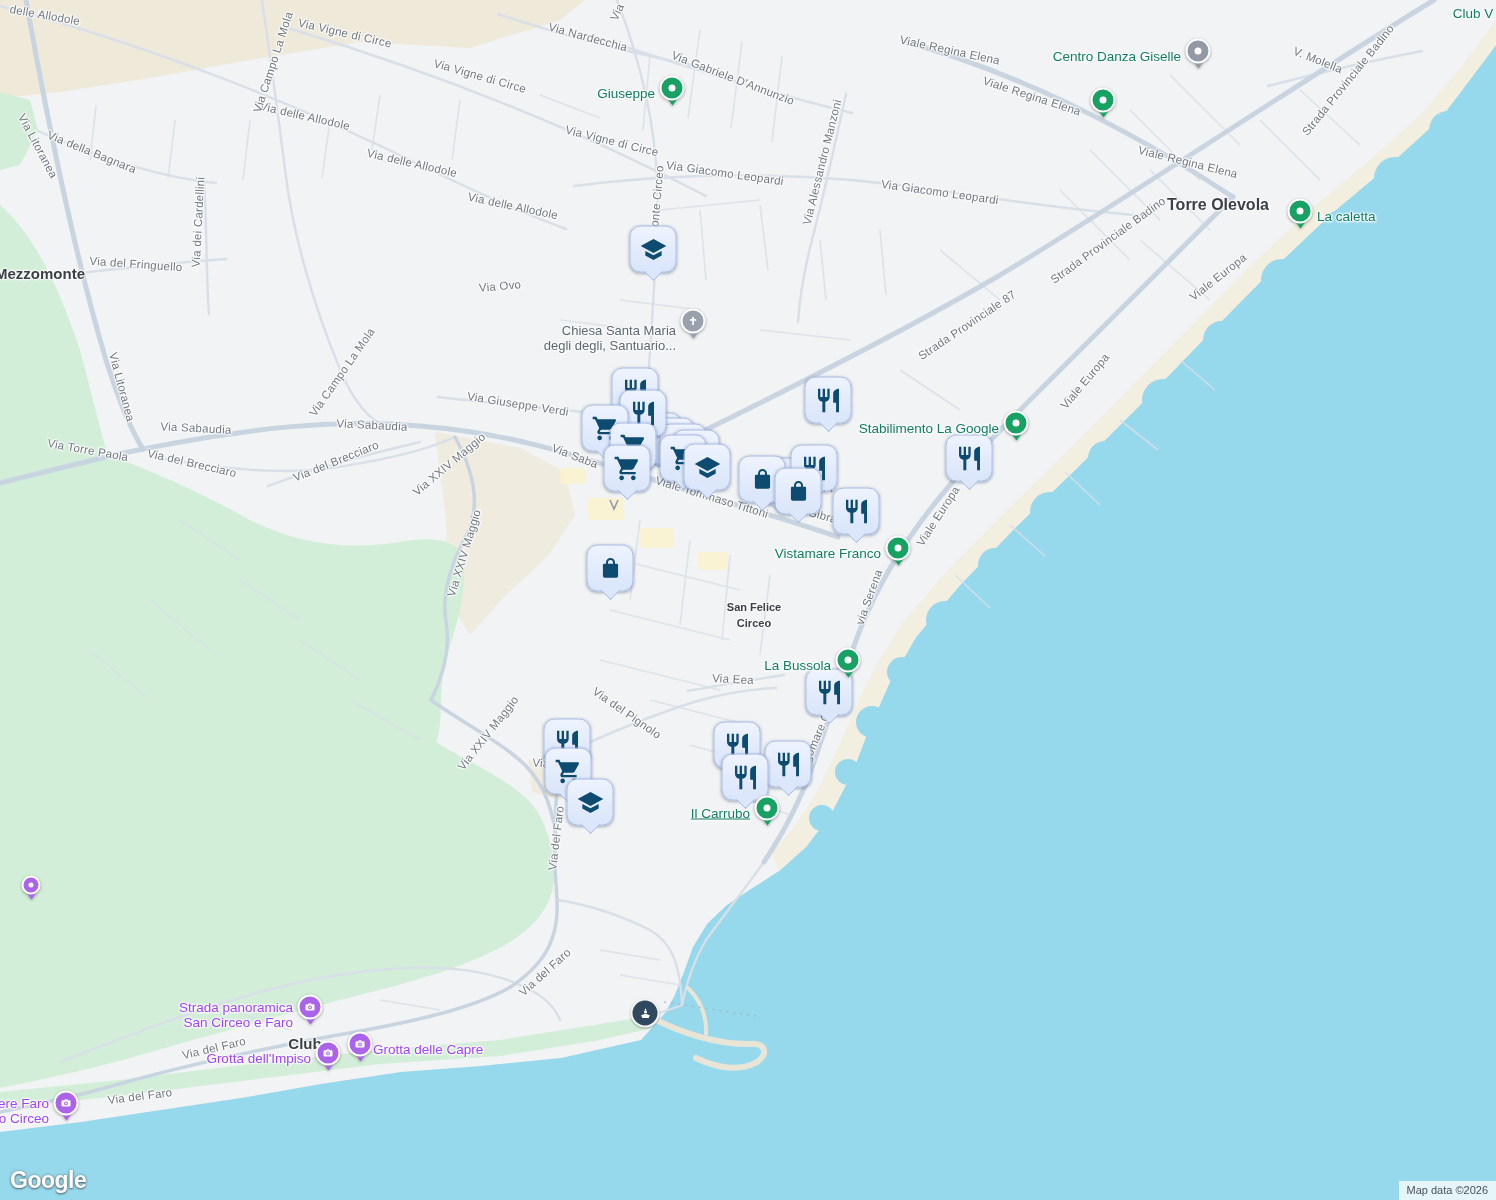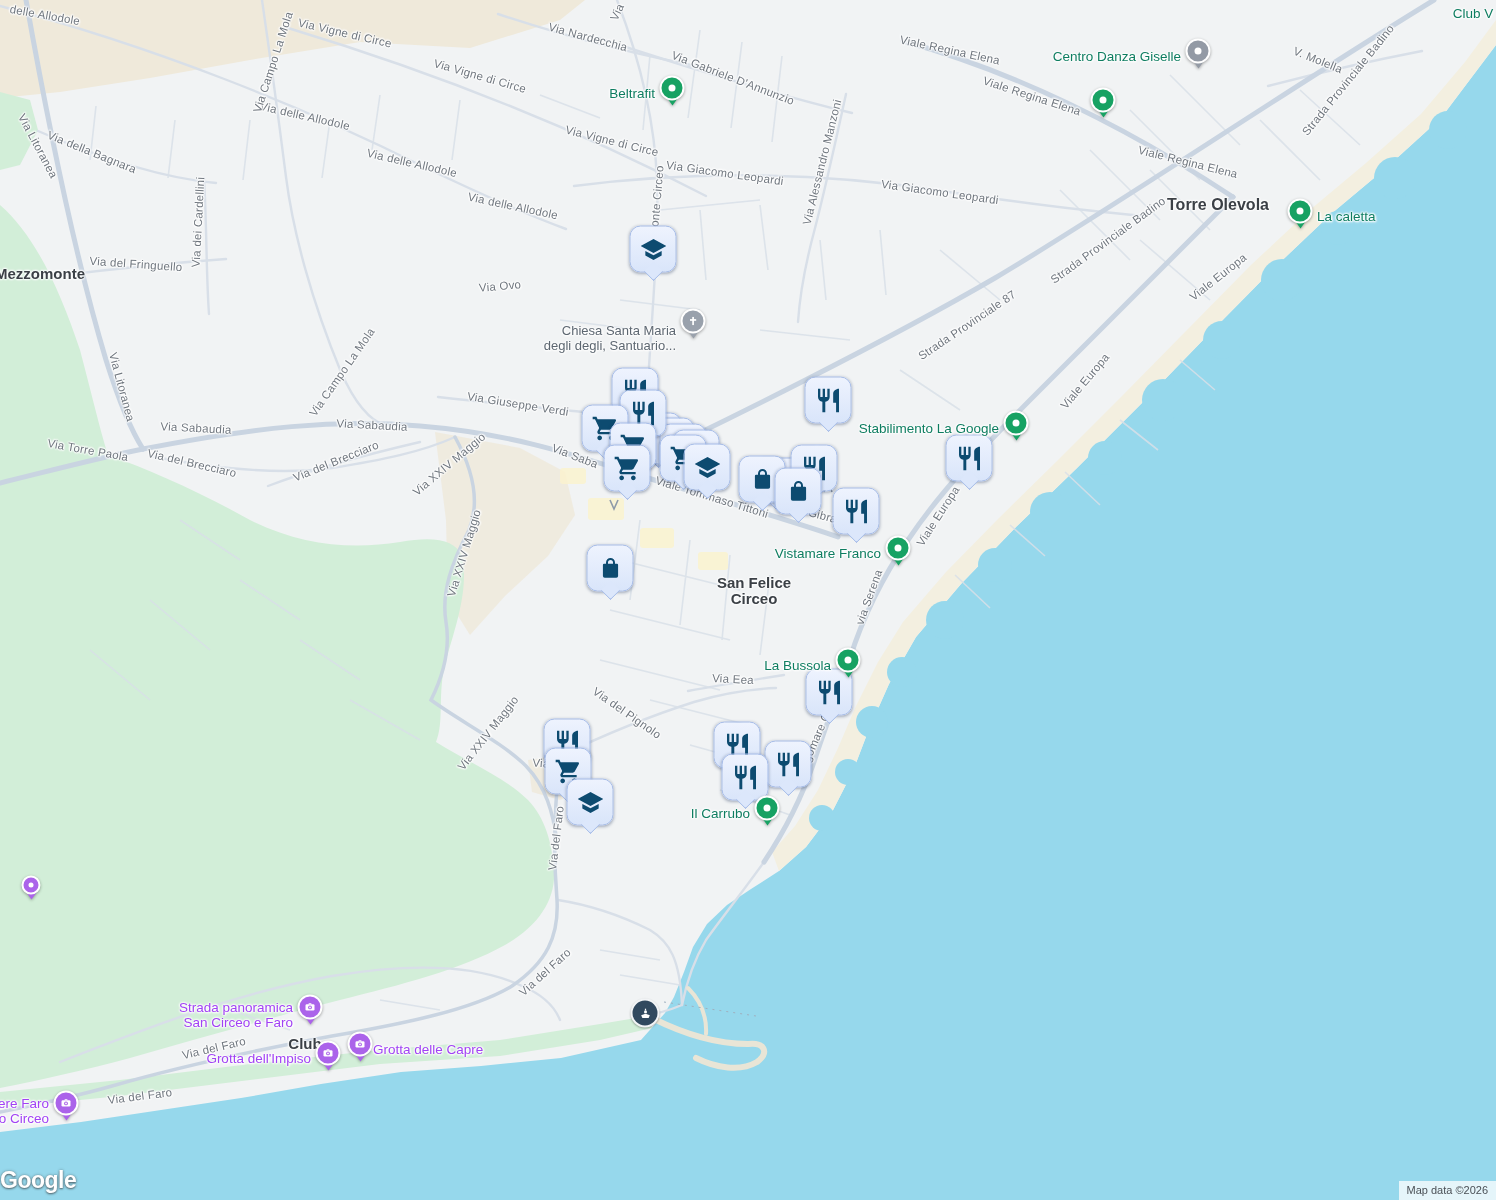--- a/index.html
+++ b/index.html
@@ -42,21 +42,21 @@
   .cpin .dot::after{content:'';width:7px;height:7px;border-radius:50%;background:#fff;}
   .cpin.has-glyph .dot::after{display:none;}
   .cpin .ptail{width:0;height:0;border:5px solid transparent;border-top-width:7px;margin:-2px auto 0;display:block;}
   .cpin.mini .dot{width:15px;height:15px;border-width:2px;}
   .cpin.mini .dot::after{width:5px;height:5px;}
   .cpin svg{width:15px;height:15px;}
   .harbor{position:absolute;transform:translate(-50%,-50%);width:25px;height:25px;border-radius:50%;
     background:var(--harbor,#31495f);border:2px solid #f2f4f6;display:flex;align-items:center;justify-content:center;
     box-shadow:0 1px 2px rgba(0,0,0,.3);}
   .harbor svg{width:16px;height:16px;}
-  .glogo{position:absolute;left:0;bottom:6px;font-size:23px;font-weight:bold;color:#fff;letter-spacing:-.5px;
+  .glogo{position:absolute;left:10px;bottom:6px;font-size:23px;font-weight:bold;color:#fff;letter-spacing:-.5px;
     text-shadow:0 1px 2px rgba(60,64,67,.7),0 0 3px rgba(60,64,67,.45);}
   .attr{position:absolute;right:0;bottom:0;background:rgba(255,255,255,.75);color:#4a5056;
     font-size:11px;padding:3px 8px 4px 8px;}
 </style>
 </head>
 <body>
 
 <div id="map">
   <svg id="base" viewBox="0 0 1496 1200" xmlns="http://www.w3.org/2000/svg">
 
@@ -194,21 +194,21 @@
       <div class="street-label" style="left: 813px; top: 745px; transform: translate(-50%, -50%) rotate(-67deg);">Lungomare Ci</div>
       <div class="street-label" style="left: 733px; top: 679px; transform: translate(-50%, -50%) rotate(3deg);">Via Eea</div>
       <div class="street-label" style="left: 627px; top: 713px; transform: translate(-50%, -50%) rotate(35deg);">Via del Pignolo</div>
       <div class="street-label" style="left: 541px; top: 763px; transform: translate(-50%, -50%) rotate(4deg);">Via</div>
       <div class="street-label" style="left: 556px; top: 838px; transform: translate(-50%, -50%) rotate(-83deg);">Via del Faro</div>
       <div class="street-label" style="left: 545px; top: 972px; transform: translate(-50%, -50%) rotate(-42deg);">Via del Faro</div>
       <div class="street-label" style="left: 214px; top: 1048px; transform: translate(-50%, -50%) rotate(-13deg);">Via del Faro</div>
       <div class="street-label" style="left: 140px; top: 1096px; transform: translate(-50%, -50%) rotate(-7deg);">Via del Faro</div>
       <div class="town-label" style="left: 40px; top: 274px; font-size: 15px; transform: translate(-50%, -50%);"><span>Mezzomonte</span></div>
       <div class="town-label" style="left: 1218px; top: 205px; font-size: 16px; transform: translate(-50%, -50%);"><span>Torre Olevola</span></div>
-      <div class="town-label" style="left: 754px; top: 591px; font-size: 15px; transform: translate(-50%, -50%);"><span>San Felice</span><br><span>Circeo</span></div>
+      <div class="town-label" style="left: 754px; top: 615px; font-size: 11px; transform: translate(-50%, -50%);"><span>San Felice</span><br><span>Circeo</span></div>
       <div class="town-label" style="left: 305px; top: 1044px; font-size: 15px; transform: translate(-50%, -50%);"><span>Club</span></div>
       <div class="pill" style="left: 658px; top: 436px;">
         <div class="tail"></div>
       </div>
       <div class="pill" style="left: 671px; top: 441px;">
         <div class="tail"></div>
       </div>
       <div class="pill" style="left: 683px; top: 447px;">
         <div class="tail"></div>
       </div>
@@ -350,21 +350,21 @@
       <div class="pill" style="left: 590px; top: 802px;">
         <div class="tail"></div>
         <svg viewBox="0 0 24 24">
           <path fill="var(--glyph)" d="M5 13.18v4L12 21l7-3.82v-4L12 17l-7-3.82zM12 3L1 9l11 6 11-6-11-6z"></path>
         </svg>
       </div>
       <div class="cpin" style="left: 672px; top: 93px;">
         <div class="dot" style="background:var(--pin_green)"></div>
         <span class="ptail" style="border-top-color:var(--pin_green)"></span>
       </div>
-      <div class="poi-label poi-green" style="right: 841px; top: 93px; transform: translateY(-50%); text-align: right;"><span>Beltrafit</span></div>
+      <div class="poi-label poi-green" style="right: 841px; top: 93px; transform: translateY(-50%); text-align: right;"><span>Giuseppe</span></div>
       <div class="cpin" style="left: 1103px; top: 105px;">
         <div class="dot" style="background:var(--pin_green)"></div>
         <span class="ptail" style="border-top-color:var(--pin_green)"></span>
       </div>
       <div class="cpin" style="left: 1198px; top: 56px;">
         <div class="dot" style="background:var(--pin_gray)"></div>
         <span class="ptail" style="border-top-color:var(--pin_gray)"></span>
       </div>
       <div class="poi-label poi-gray" style="right: 315px; top: 56px; transform: translateY(-50%); text-align: right;"><span>Centro Danza Giselle</span></div>
       <div class="cpin" style="left: 1300px; top: 216px;">
@@ -385,21 +385,21 @@
       <div class="poi-label poi-green" style="right: 615px; top: 553px; transform: translateY(-50%); text-align: right;"><span>Vistamare Franco</span></div>
       <div class="cpin" style="left: 848px; top: 665px;">
         <div class="dot" style="background:var(--pin_green)"></div>
         <span class="ptail" style="border-top-color:var(--pin_green)"></span>
       </div>
       <div class="poi-label poi-green" style="right: 665px; top: 665px; transform: translateY(-50%); text-align: right;"><span>La Bussola</span></div>
       <div class="cpin" style="left: 767px; top: 813px;">
         <div class="dot" style="background:var(--pin_green)"></div>
         <span class="ptail" style="border-top-color:var(--pin_green)"></span>
       </div>
-      <div class="poi-label poi-green" style="right: 746px; top: 813px; transform: translateY(-50%); text-align: right;"><span>Il Carrubo</span></div>
+      <div class="poi-label poi-green" style="right: 746px; top: 813px; transform: translateY(-50%); text-align: right; text-decoration: underline;"><span>Il Carrubo</span></div>
       <div class="cpin has-glyph" style="left: 693px; top: 326px;">
         <div class="dot" style="background:var(--pin_church)">
           <svg viewBox="0 0 24 24">
             <rect x="10.8" y="5.5" width="2.7" height="13" fill="#fff"></rect>
             <rect x="7.2" y="9" width="9.9" height="2.7" fill="#fff"></rect>
           </svg>
         </div>
         <span class="ptail" style="border-top-color:var(--pin_church)"></span>
       </div>
       <div class="poi-label poi-church" style="right: 820px; top: 329px; transform: translateY(-50%); text-align: right;"><span>Chiesa Santa Maria</span><br><span>degli degli, Santuario...</span></div>

